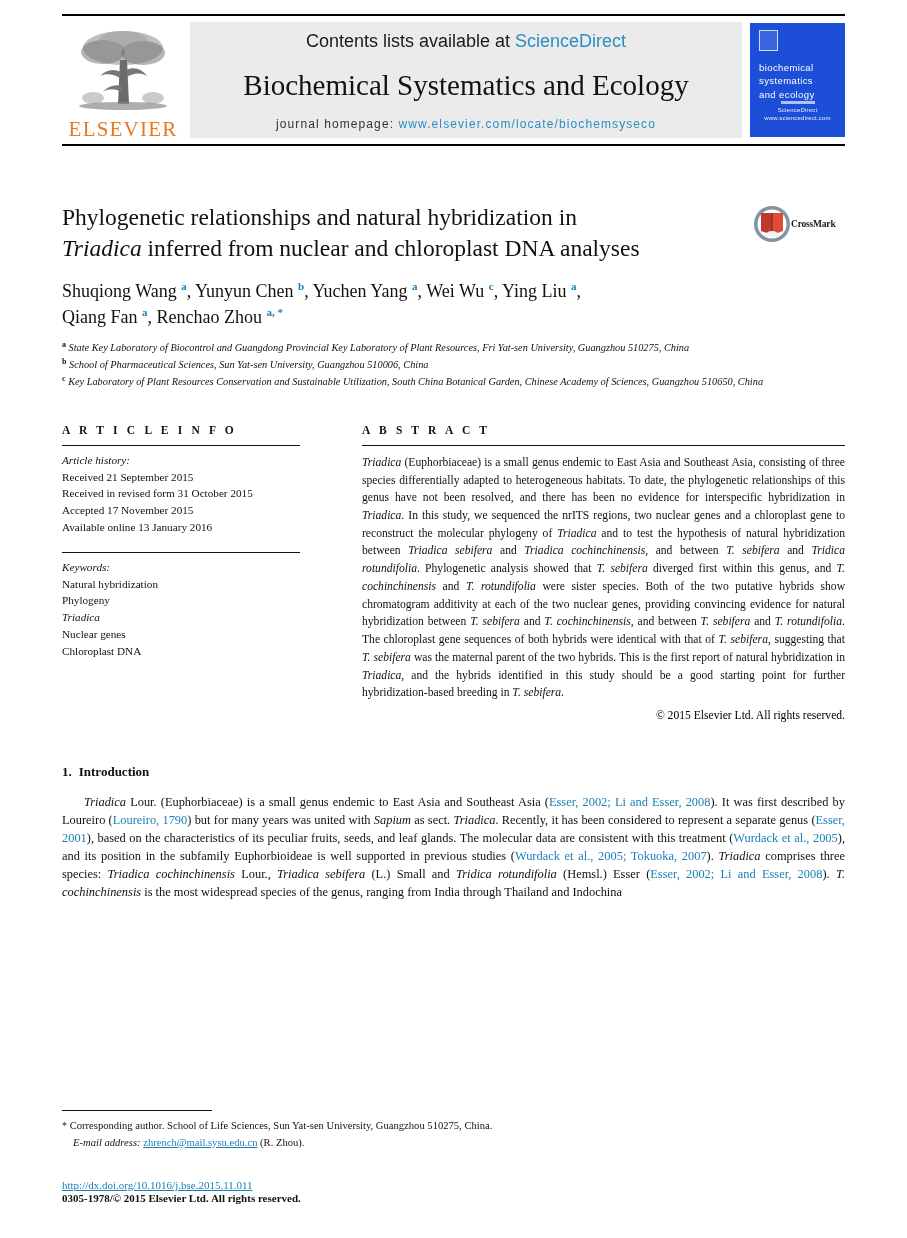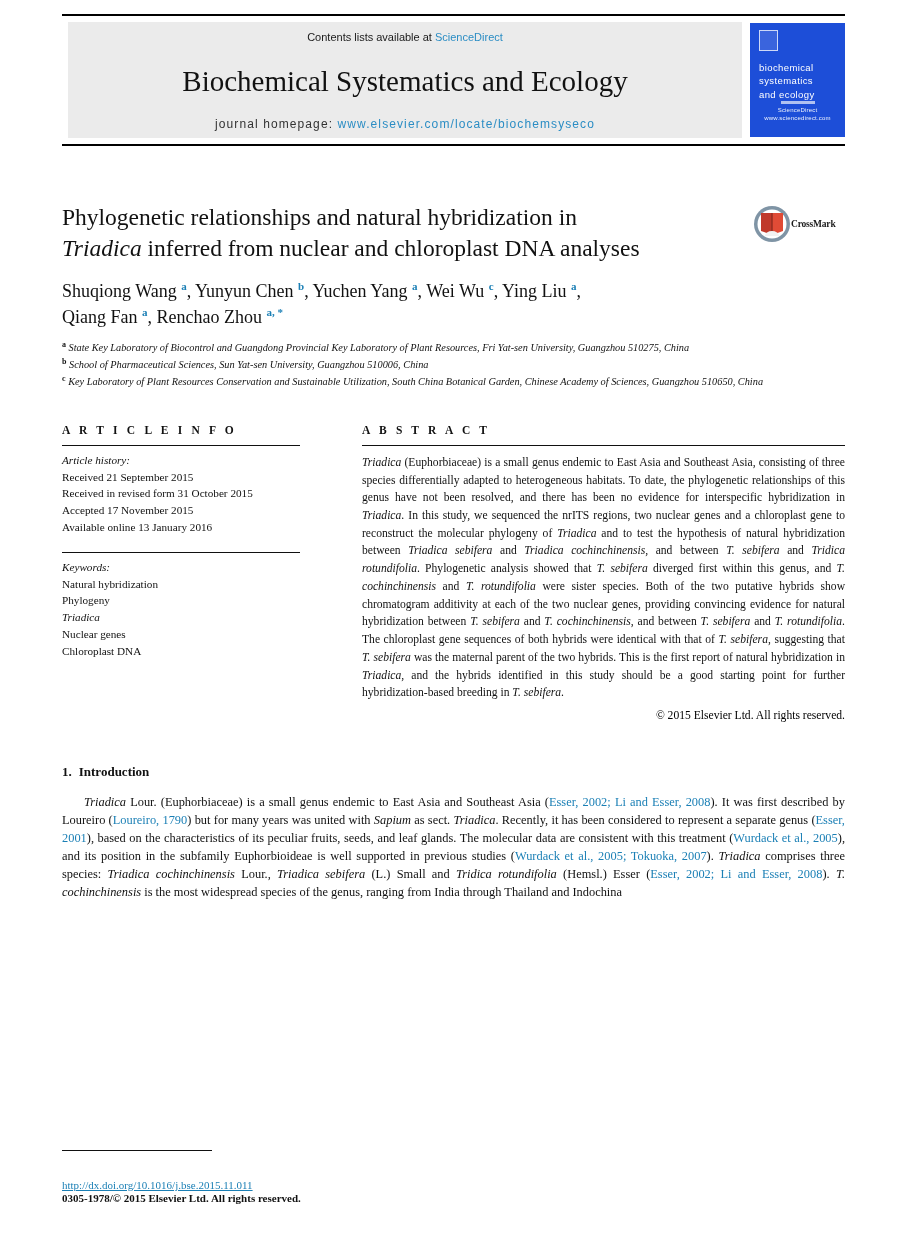--- a/index.html
+++ b/index.html
@@ -68,21 +68,21 @@
     margin: 6px 8px 6px 6px;
     display: flex;
     flex-direction: column;
     justify-content: space-between;
     align-items: center;
     padding: 9px 0 7px 0;
     box-sizing: border-box;
   }
   .contents-line {
     font-family: "Liberation Sans", sans-serif;
-    font-size: 11px;
+    font-size: 18px;
     color: #1a1a1a;
   }
   .contents-line .sd { color: #2b8dc4; }
   .journal-name {
     font-family: "Liberation Serif", serif;
     font-size: 29px;
     color: #111;
     line-height: 1;
     margin: 2px 0 0 0;
   }
@@ -287,20 +287,38 @@
   }
 </style>
 </head>
 <body>
 
 <div class="page">
 
 
   <div class="masthead">
 
+    <div class="elsevier-logo">
+      <svg class="tree-svg" width="100" height="92" viewBox="0 0 100 92">
+        <g fill="#5a5a5a">
+          <ellipse cx="50" cy="22" rx="40" ry="17" fill="#8d8d8d" opacity=".55"></ellipse>
+          <ellipse cx="30" cy="26" rx="22" ry="12" fill="#6e6e6e" opacity=".5"></ellipse>
+          <ellipse cx="70" cy="27" rx="22" ry="12" fill="#6e6e6e" opacity=".5"></ellipse>
+          <ellipse cx="50" cy="14" rx="24" ry="9" fill="#9a9a9a" opacity=".5"></ellipse>
+          <path d="M47 34 L45 78 L56 78 L54 34 Z" fill="#6b6b6b"></path>
+          <path d="M48 46 C40 42 33 44 27 50 C33 47 41 48 47 52 Z" fill="#777"></path>
+          <path d="M53 44 C61 40 69 43 74 50 C68 46 60 47 54 51 Z" fill="#777"></path>
+          <path d="M49 60 C42 58 35 60 30 66 C36 62 43 63 49 66 Z" fill="#777"></path>
+          <ellipse cx="50" cy="80" rx="44" ry="4" fill="#8a8a8a" opacity=".7"></ellipse>
+          <ellipse cx="20" cy="72" rx="11" ry="6" fill="#8a8a8a" opacity=".45"></ellipse>
+          <ellipse cx="80" cy="72" rx="11" ry="6" fill="#8a8a8a" opacity=".45"></ellipse>
+        </g>
+      </svg>
+      <div class="elsevier-word">ELSEVIER</div>
+    </div>
 
     <div class="contents-band">
       <div class="contents-line">
         <span>Contents lists available at </span><span class="sd">ScienceDirect</span>
       </div>
       <div class="journal-name">Biochemical Systematics and Ecology</div>
       <div class="homepage-line">
         <span>journal homepage: </span><span class="url">www.elsevier.com/locate/biochemsyseco</span>
       </div>
     </div>
@@ -383,19 +401,30 @@
 
   <div class="intro">
     <div class="intro-head">
       <span class="num">1.</span><span>Introduction</span>
     </div>
     <p class="intro-p"><span class="it">Triadica</span> Lour. (Euphorbiaceae) is a small genus endemic to East Asia and Southeast Asia (<span class="cite">Esser, 2002; Li and Esser, 2008</span>). It was first described by Loureiro (<span class="cite">Loureiro, 1790</span>) but for many years was united with <span class="it">Sapium</span> as sect. <span class="it">Triadica</span>. Recently, it has been considered to represent a separate genus (<span class="cite">Esser, 2001</span>), based on the characteristics of its peculiar fruits, seeds, and leaf glands. The molecular data are consistent with this treatment (<span class="cite">Wurdack et al., 2005</span>), and its position in the subfamily Euphorbioideae is well supported in previous studies (<span class="cite">Wurdack et al., 2005; Tokuoka, 2007</span>). <span class="it">Triadica</span> comprises three species: <span class="it">Triadica cochinchinensis</span> Lour., <span class="it">Triadica sebifera</span> (L.) Small and <span class="it">Tridica rotundifolia</span> (Hemsl.) Esser (<span class="cite">Esser, 2002; Li and Esser, 2008</span>). <span class="it">T. cochinchinensis</span> is the most widespread species of the genus, ranging from India through Thailand and Indochina</p>
   </div>
 
   <div class="footer">
     <div class="foot-rule"></div>
+    <div class="corr">
+      <div>
+        <span class="star">*</span>
+        <span>Corresponding author. School of Life Sciences, Sun Yat-sen University, Guangzhou 510275, China.</span>
+      </div>
+      <div style="padding-left:11px">
+        <span class="em-lab">E-mail address:</span>
+        <span class="cite" style="text-decoration:underline">zhrench@mail.sysu.edu.cn</span>
+        <span>(R. Zhou).</span>
+      </div>
+    </div>
     <div class="foot-bottom">
       <span class="doi">http://dx.doi.org/10.1016/j.bse.2015.11.011</span>
       <div class="issn">0305-1978/© 2015 Elsevier Ltd. All rights reserved.</div>
     </div>
   </div>
 
 </div>
 
 </body></html>

